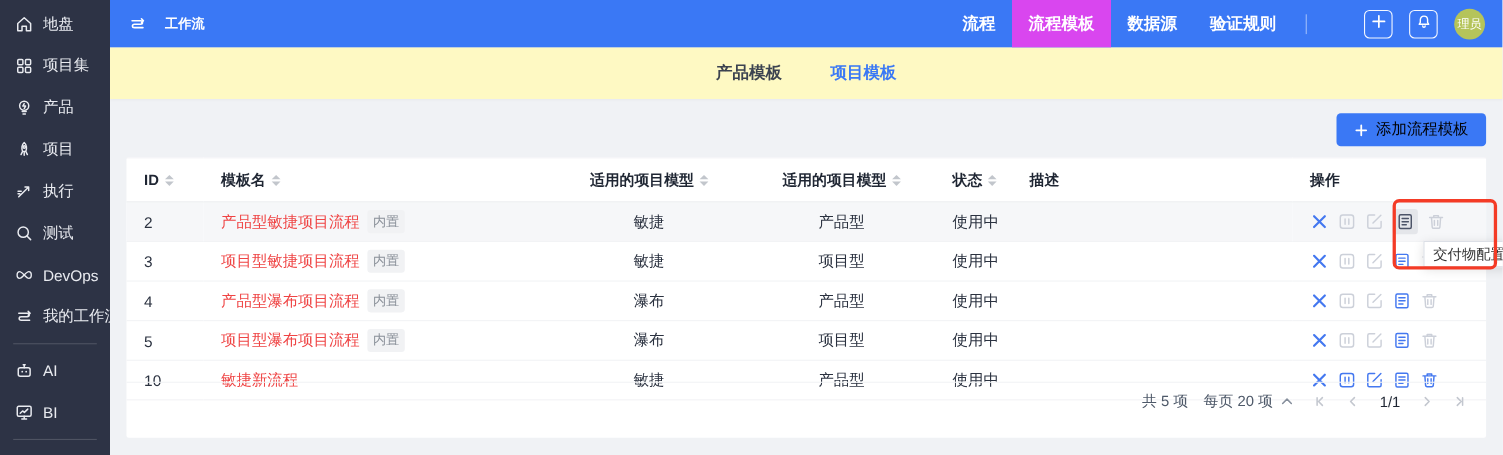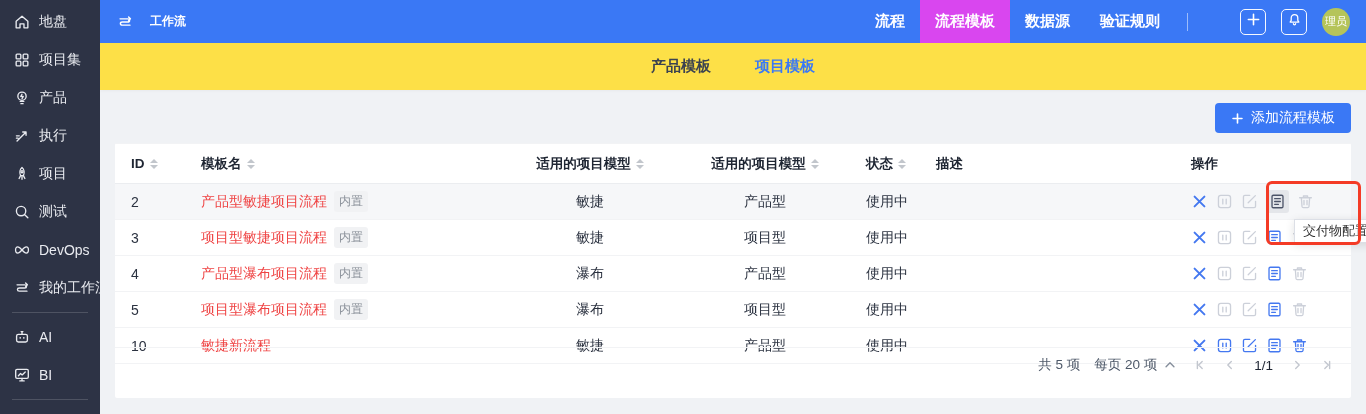--- a/index.html
+++ b/index.html
@@ -20,27 +20,27 @@
   .top-nav { display:flex; align-items:center; height:43px; margin-left:auto; }
   .nav-item { height:43px; display:flex; align-items:center; padding:0 15px; font-size:15px; font-weight:700; cursor:pointer; }
   .nav-item.active { background:#d946ef; }
   .nav-divider { width:1px; height:18px; background:rgba(255,255,255,.5); margin:0 12px; }
   .header-right { display:flex; align-items:center; gap:15px; margin-left:40px; margin-right:16px; }
   .hbtn { width:26px; height:26px; border:1.6px solid rgba(255,255,255,.95); border-radius:5px; display:flex; align-items:center; justify-content:center; cursor:pointer; }
   .hbtn svg { width:15px; height:15px; stroke:#fff; fill:none; stroke-width:1.7; stroke-linecap:round; stroke-linejoin:round; }
   .avatar { width:28px; height:28px; border-radius:50%; background:#b5c45a; color:#fff; font-size:11px; display:flex; align-items:center; justify-content:center; cursor:pointer; letter-spacing:0; }
 
   
-  .tabbar { position:absolute; left:100px; top:43px; right:0; height:47px; background:#fde047; display:flex; align-items:center; justify-content:center; gap:44px; z-index:8; box-shadow:0 1px 3px rgba(0,0,0,.04); }
+  .tabbar { position:absolute; left:100px; top:43px; right:0; height:47px; background:#fef9c3; display:flex; align-items:center; justify-content:center; gap:44px; z-index:8; box-shadow:0 1px 3px rgba(0,0,0,.04); }
   .tab { font-size:15px; font-weight:700; color:#3c4350; cursor:pointer; }
   .tab.active { color:#3a78f5; }
 
   
   .content { position:absolute; left:100px; top:90px; right:0; bottom:0; background:#f0f2f5; }
-  .add-btn { position:absolute; right:15px; top:13px; height:30px; background:#3a78f5; color:#ffffff; border:none; border-radius:4px; font-size:14px; padding:0 16px; display:flex; align-items:center; gap:7px; cursor:pointer; font-family:inherit; }
+  .add-btn { position:absolute; right:15px; top:13px; height:30px; background:#3a78f5; color:#000000; border:none; border-radius:4px; font-size:14px; padding:0 16px; display:flex; align-items:center; gap:7px; cursor:pointer; font-family:inherit; }
   .add-btn svg { width:13px; height:13px; stroke:#fff; stroke-width:2; stroke-linecap:round; }
 
   .card { position:absolute; left:15px; right:15px; top:53px; bottom:16px; background:#fff; border-radius:2px; }
   table { width:100%; border-collapse:collapse; table-layout:fixed; }
   col.c-id{width:70px} col.c-name{width:315px} col.c-model{width:180px} col.c-type{width:170px} col.c-status{width:70px} col.c-ops{width:176px}
   th { height:40px; text-align:left; font-size:13.5px; font-weight:700; color:#1f2633; padding:0 0 0 16px; border-bottom:1px solid #ebedf0; border-top:1px solid #f2f3f5; white-space:nowrap;margin-top:42px; }
   th.center, td.center { text-align:center; padding-left:0; }
   td { height:36px; font-size:14px; color:#2b3240; padding:0 0 0 16px; border-bottom:1px solid #f2f3f5; white-space:nowrap; }
   tr.hover td { background:#f6f7f9; }
   .th-inner { display:inline-flex; align-items:center; cursor:pointer; }
@@ -98,33 +98,33 @@
           <svg viewBox="0 0 20 20">
             <circle cx="10" cy="8" r="4.6"></circle>
             <path d="M10 5.8 L8.6 8.3 H11.4 L10 10.8 M8 13.8 H12 M8.8 16.3 H11.2"></path>
           </svg>
         </span>
         <span class="sb-label">产品</span>
       </div>
       <div class="sb-item">
         <span class="icon">
           <svg viewBox="0 0 20 20">
-            <path d="M4.5 15.5 L14.5 5.5 M14.5 5.5 H10.8 M14.5 5.5 V9.2 M3.8 9.8 H7 M3.8 12.4 H5.6"></path>
-          </svg>
-        </span>
-        <span class="sb-label">执行</span>
-      </div>
-      <div class="sb-item">
-        <span class="icon">
-          <svg viewBox="0 0 20 20">
             <path d="M10 2.8 C12.4 4.8 13 8.8 11.6 11.8 H8.4 C7 8.8 7.6 4.8 10 2.8 Z M8.4 11.8 L6.8 15 M11.6 11.8 L13.2 15 M10 12.5 V15.8"></path>
             <circle cx="10" cy="7.4" r="1.2"></circle>
           </svg>
         </span>
         <span class="sb-label">项目</span>
+      </div>
+      <div class="sb-item">
+        <span class="icon">
+          <svg viewBox="0 0 20 20">
+            <path d="M4.5 15.5 L14.5 5.5 M14.5 5.5 H10.8 M14.5 5.5 V9.2 M3.8 9.8 H7 M3.8 12.4 H5.6"></path>
+          </svg>
+        </span>
+        <span class="sb-label">执行</span>
       </div>
       <div class="sb-item">
         <span class="icon">
           <svg viewBox="0 0 20 20">
             <circle cx="9" cy="9" r="5.2"></circle>
             <path d="M13 13 L16.5 16.5"></path>
           </svg>
         </span>
         <span class="sb-label">测试</span>
       </div>

